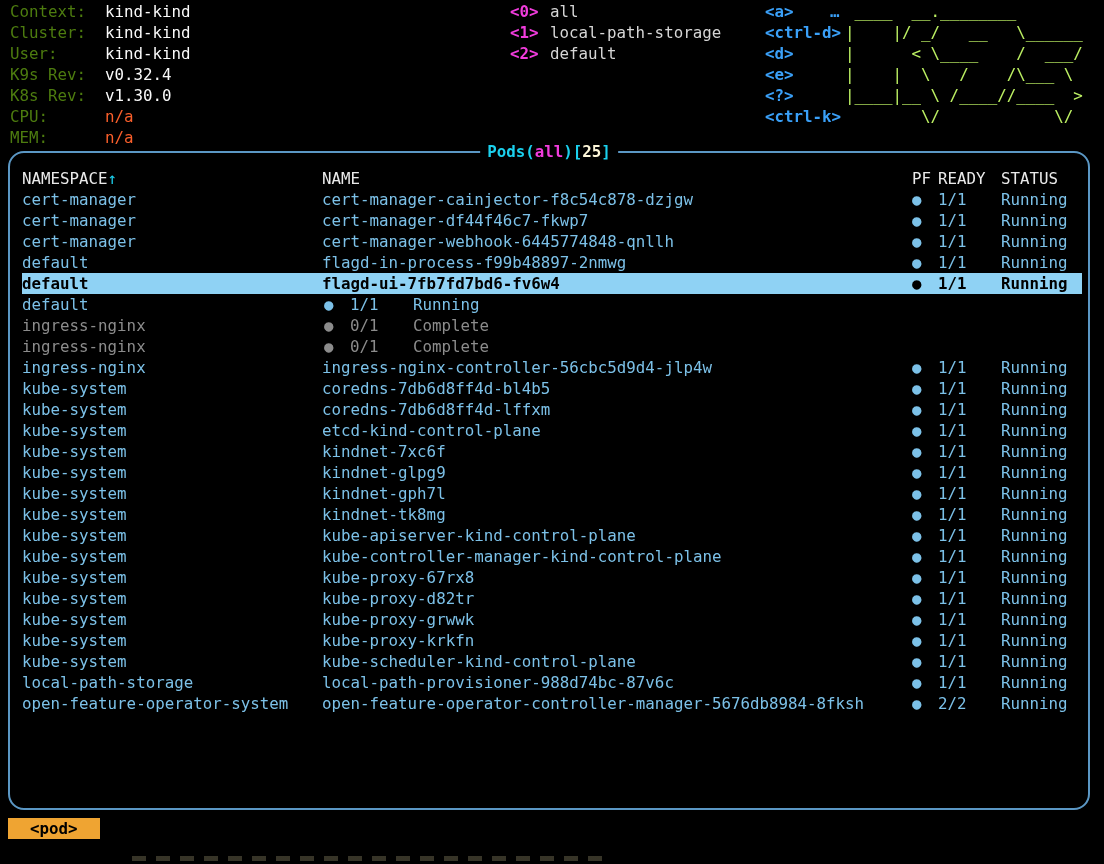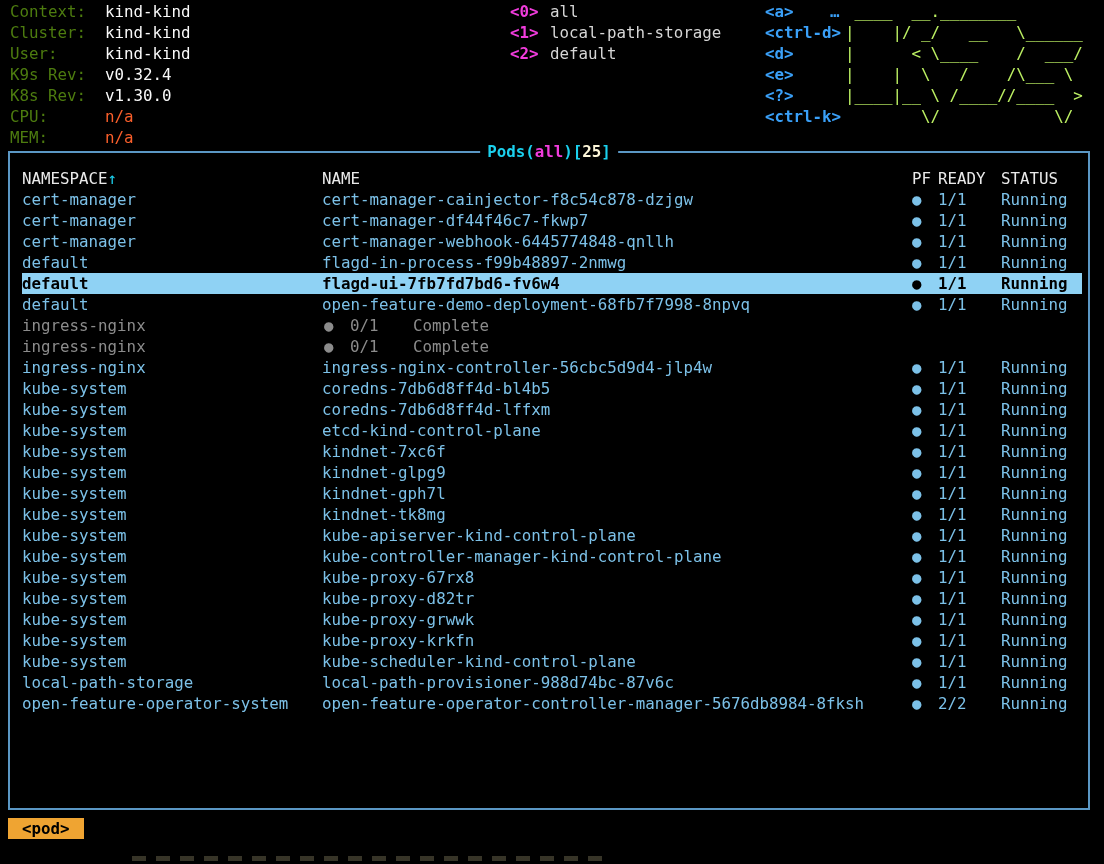--- a/index.html
+++ b/index.html
@@ -16,38 +16,38 @@
   .hdr-ns{position:absolute;left:510px;top:1px}
   .hdr-ns .mkey{color:#f13cdc;font-weight:bold;display:inline-block;width:40px}
   .hdr-ns .mlabel{color:#d6d6d6}
   .hdr-actions{position:absolute;left:765px;top:1px}
   .hdr-actions .mkey{color:#3aa0f8;font-weight:bold;display:inline-block;width:65px}
   .hdr-actions .mlabel{color:#3aa0f8;font-weight:bold}
   
   .logo{position:absolute;left:845px;top:1px;color:#bef264;font-weight:normal}
   .logo div{height:21px;line-height:21px;white-space:pre}
   
-  .frame{position:absolute;left:8px;top:151px;width:1082px;height:659px;border:2px solid #5b97c4;border-radius:0}
+  .frame{position:absolute;left:8px;top:151px;width:1082px;height:659px;border:2px solid #5b97c4;border-radius:16px}
   .title{position:absolute;top:-12px;left:50%;transform:translateX(-50%);background:#000;padding:0 7px;font-weight:bold;white-space:pre;height:21px;line-height:21px}
   .t-cyan{color:#1bd1ee}
   .t-mag{color:#f13cdc}
   .t-count{color:#fdf6d8}
   .thead{position:absolute;left:12px;top:15px;right:6px;height:21px;line-height:21px;color:#eaeaea;display:flex;white-space:pre}
   .arrow{color:#1bd1ee}
   .tbody{position:absolute;left:12px;top:36px;right:6px}
   .trow{display:flex;height:21px;line-height:21px;color:#7cc1e8;white-space:pre}
   .trow.dim{color:#8c8c8c}
   .trow.selected{background:#8fd2f4;color:#000;font-weight:bold}
   .c-ns{width:300px;overflow:hidden}
   .c-name{flex:1;overflow:hidden}
   .c-pf{width:28px;padding-left:2px}
   .c-ready{width:63px}
   .c-status{width:81px;overflow:hidden}
   
-  .crumb{position:absolute;left:8px;top:818px;height:21px;line-height:21px;background:#efa432;color:#000;font-weight:bold;padding:0 14px;white-space:pre}
+  .crumb{position:absolute;left:8px;top:818px;height:21px;line-height:21px;background:#efa432;color:#000;font-weight:bold;padding:0 22px;white-space:pre}
   .clip-line{position:absolute;left:132px;top:856px;width:478px;height:5px;background:repeating-linear-gradient(90deg,#3d3a2c 0 14px,transparent 14px 24px);opacity:.9}
 </style>
 </head>
 <body>
 
 <div>
 
   <div class="hdr-info">
     <div class="irow"><span class="ilabel">Context:</span><span class="ivalue">kind-kind</span></div>
       <div class="irow"><span class="ilabel">Cluster:</span><span class="ivalue">kind-kind</span></div>
@@ -124,21 +124,20 @@
         </div>
         <div class="trow selected">
           <span class="c-ns">default</span>
           <span class="c-name">flagd-ui-7fb7fd7bd6-fv6w4</span>
           <span class="c-pf">●</span>
           <span class="c-ready">1/1</span>
           <span class="c-status">Running</span>
         </div>
         <div class="trow normal">
           <span class="c-ns">default</span>
-          <span class="c-name">open-feature-demo-deployment-68fb7f7998-8npvq</span>
           <span class="c-pf">●</span>
           <span class="c-ready">1/1</span>
           <span class="c-status">Running</span>
         </div>
         <div class="trow dim">
           <span class="c-ns">ingress-nginx</span>
           <span class="c-pf">●</span>
           <span class="c-ready">0/1</span>
           <span class="c-status">Complete</span>
         </div>

